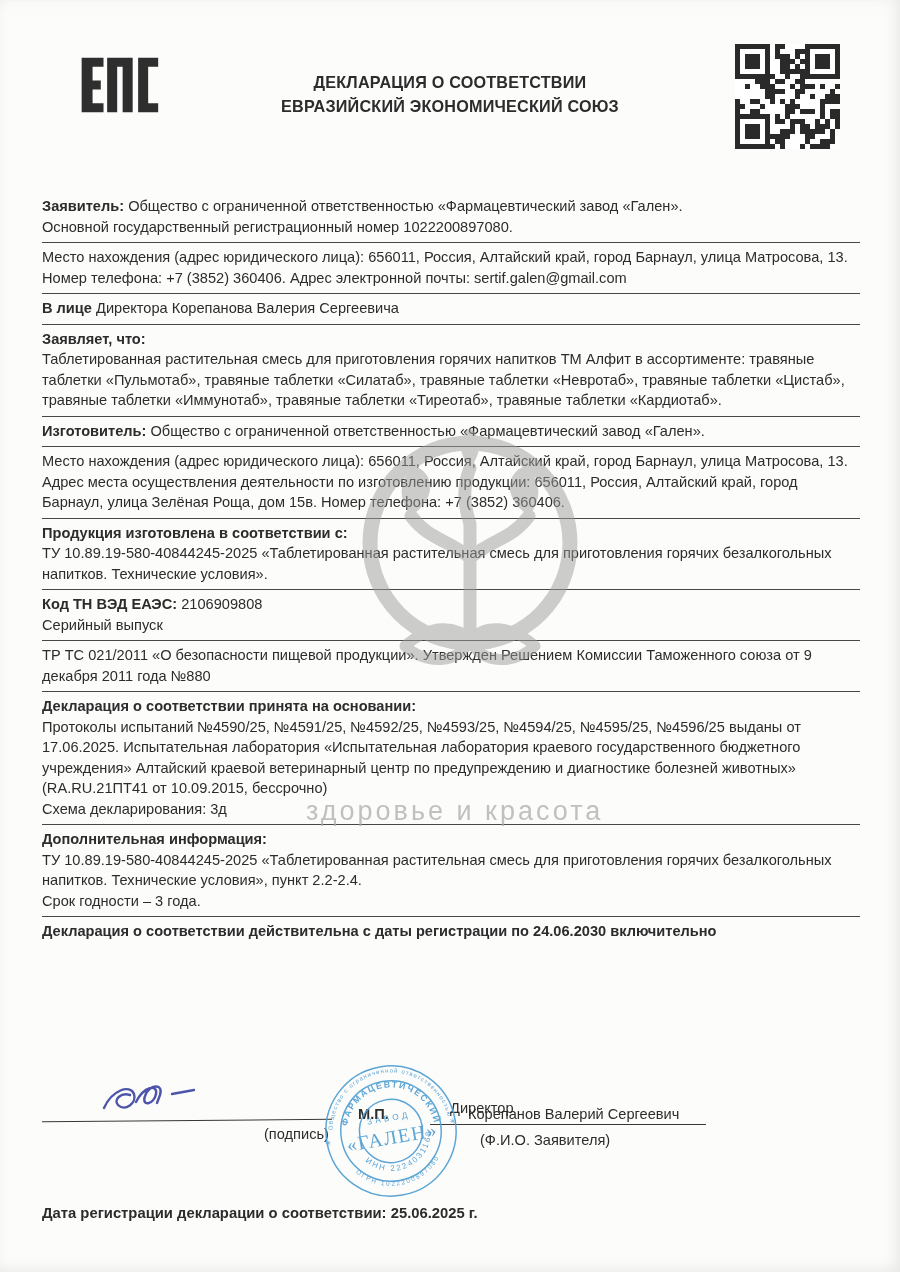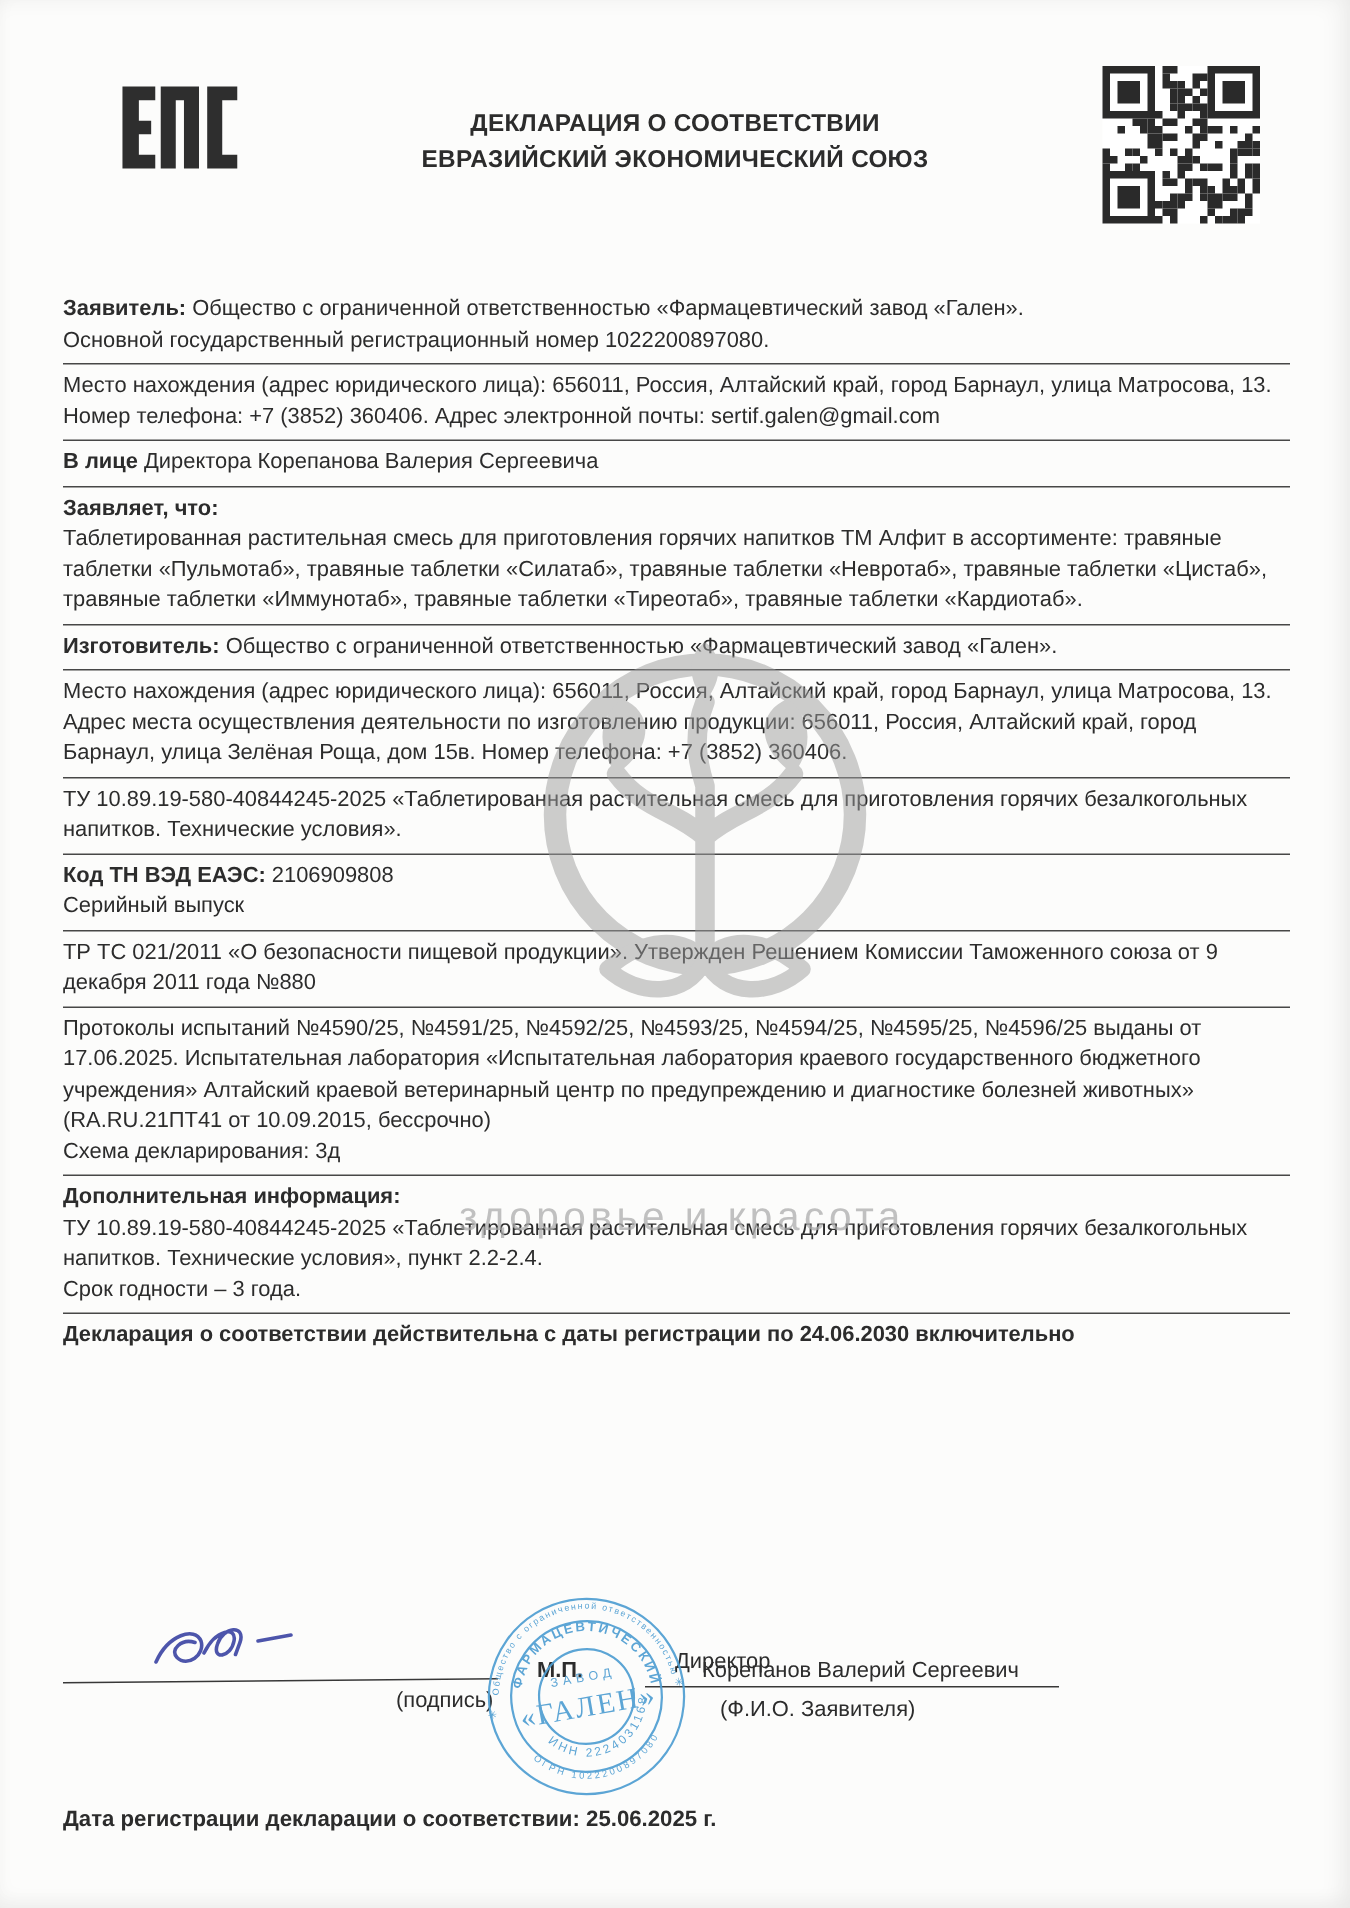--- a/index.html
+++ b/index.html
@@ -240,34 +240,36 @@
     <div class="sec">
       <p><span class="lb">Изготовитель:</span>
          <span>Общество с ограниченной ответственностью «Фармацевтический завод «Гален».</span></p>
     </div>
 
     <div class="sec">
       <p>Место нахождения (адрес юридического лица): 656011, Россия, Алтайский край, город Барнаул, улица Матросова, 13. Адрес места осуществления деятельности по изготовлению продукции: 656011, Россия, Алтайский край, город Барнаул, улица Зелёная Роща, дом 15в. Номер телефона: +7 (3852) 360406.</p>
     </div>
 
     <div class="sec">
+      <p class="lb">Продукция изготовлена в соответствии с:</p>
       <p>ТУ 10.89.19-580-40844245-2025 «Таблетированная растительная смесь для приготовления горячих безалкогольных напитков. Технические условия».</p>
     </div>
 
     <div class="sec">
       <p><span class="lb">Код ТН ВЭД ЕАЭС:</span>
          <span>2106909808</span><br>
          <span>Серийный выпуск</span></p>
     </div>
 
     <div class="sec">
       <p>ТР ТС 021/2011 «О безопасности пищевой продукции». Утвержден Решением Комиссии Таможенного союза от 9 декабря 2011 года №880</p>
     </div>
 
     <div class="sec">
+      <p class="lb">Декларация о соответствии принята на основании:</p>
       <p>Протоколы испытаний №4590/25, №4591/25, №4592/25, №4593/25, №4594/25, №4595/25, №4596/25 выданы от 17.06.2025.  Испытательная лаборатория «Испытательная лаборатория краевого государственного бюджетного учреждения» Алтайский краевой ветеринарный центр по предупреждению и диагностике болезней животных» (RA.RU.21ПТ41 от 10.09.2015, бессрочно)</p>
       <p>Схема декларирования: 3д</p>
     </div>
 
     <div class="sec">
       <p class="lb">Дополнительная информация:</p>
       <p>ТУ 10.89.19-580-40844245-2025 «Таблетированная растительная смесь для приготовления горячих безалкогольных напитков. Технические условия», пункт 2.2-2.4.</p>
       <p>Срок годности – 3 года.</p>
     </div>
 

